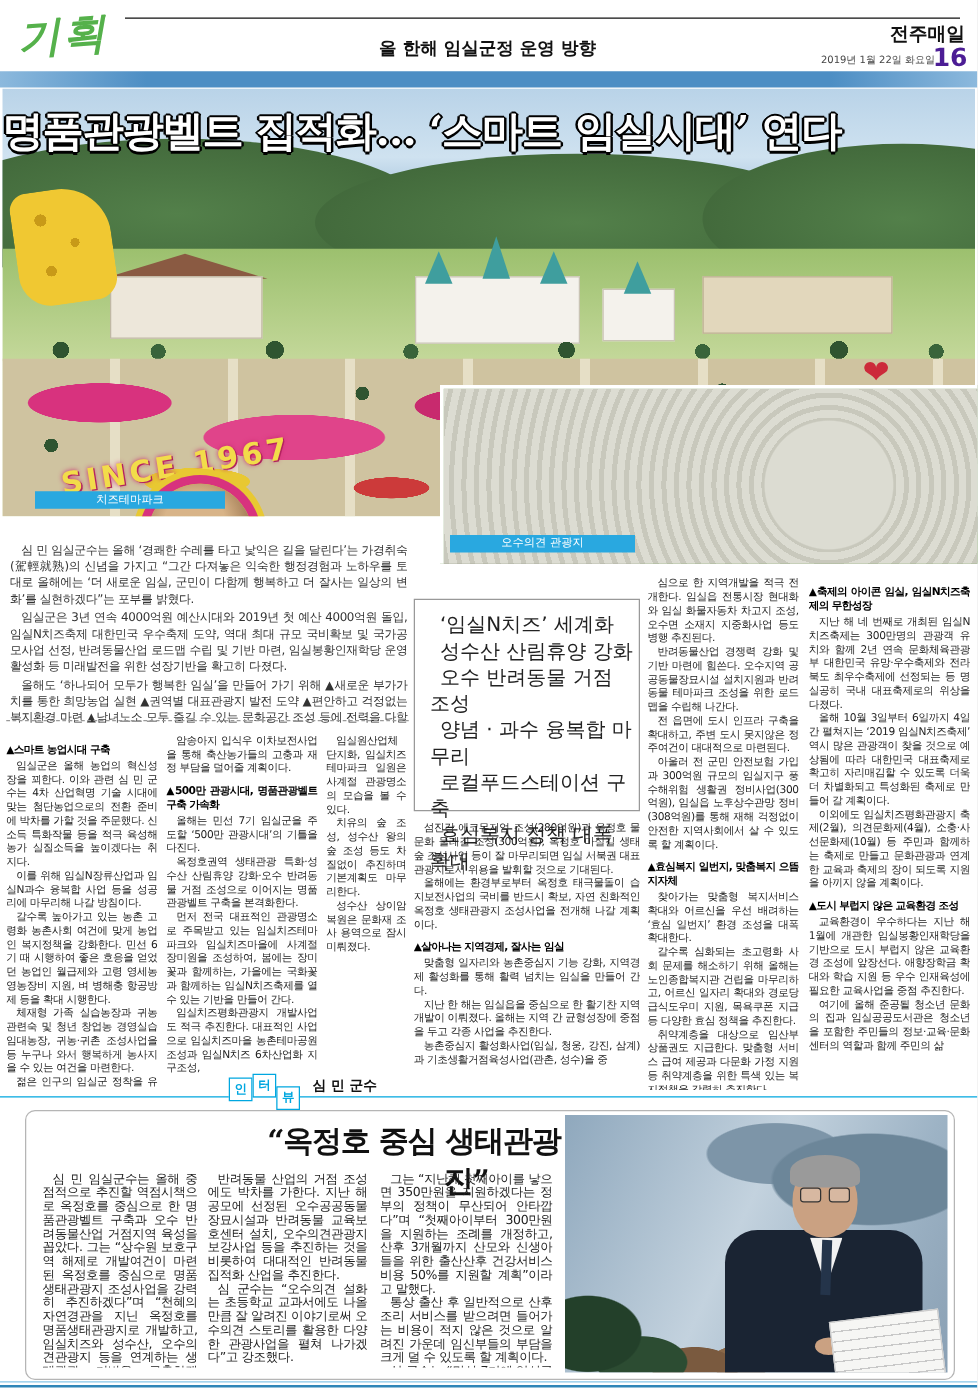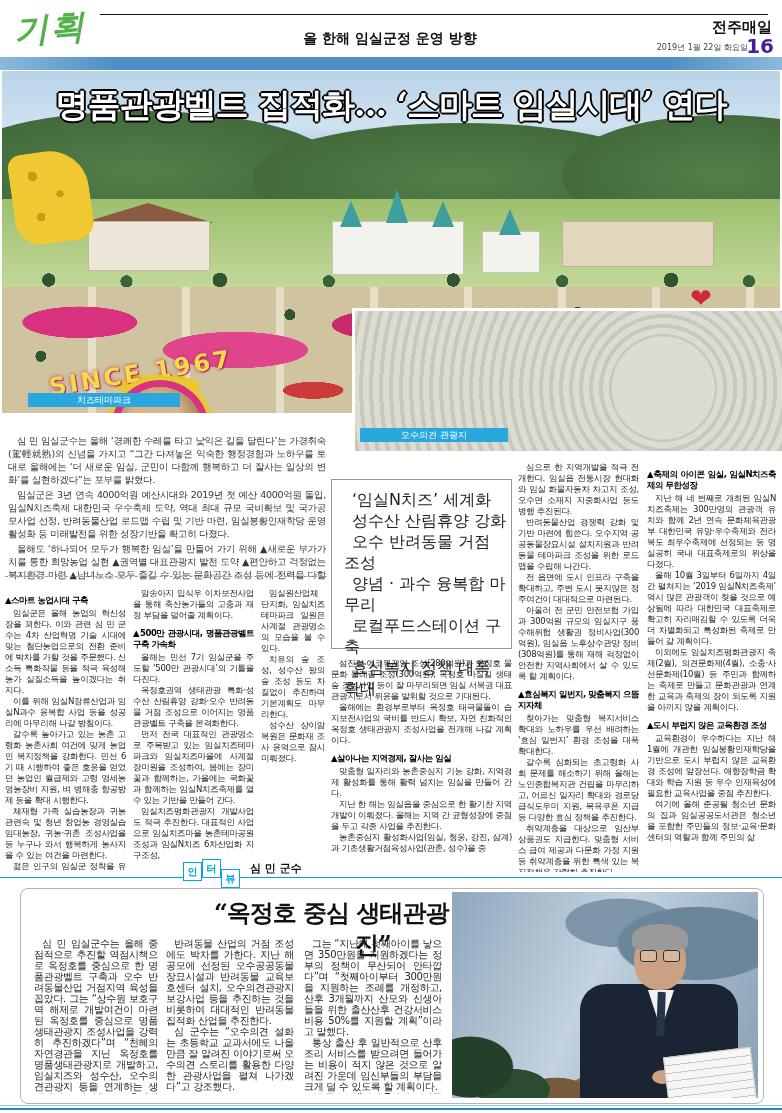--- a/index.html
+++ b/index.html
@@ -60,21 +60,21 @@
          color:#f2dc4a;text-shadow:0 0 4px #c82a6e,1px 1px 0 #a82058;letter-spacing:3px;}
   .portrait{position:absolute;left:116px;top:316px;width:84px;height:84px;border-radius:50%;
             background:radial-gradient(circle at 45% 38%,#d8b488 35%,#9a744e 70%,#6e4e32);
             box-shadow:0 0 0 7px #d8327e,0 0 0 12px #e8c832;}
   .cheese{position:absolute;left:10px;top:80px;width:78px;height:92px;background:#f0c832;
           border-radius:14px 40px 18px 26px;transform:rotate(-8deg);
           background-image:radial-gradient(circle 8px at 30% 25%,#c89a18 60%,transparent 61%),
                            radial-gradient(circle 6px at 62% 48%,#c89a18 60%,transparent 61%),
                            radial-gradient(circle 7px at 34% 70%,#c89a18 60%,transparent 61%);}
   .heartbed{position:absolute;left:688px;top:212px;color:#cc2a3a;font-size:26px;}
-  .headline{position:absolute;left:0;top:12px;width:778px;text-align:center;font-size:33px;font-weight:bold;
+  .headline{position:absolute;left:0;top:12px;width:778px;text-align:left;font-size:33px;font-weight:bold;
             font-family:"DejaVu Serif","Liberation Serif",serif;color:#fff;letter-spacing:-1px;
             text-shadow:-2px 0 #000,2px 0 #000,0 -2px #000,0 2px #000,-1px -1px #000,1px 1px #000,1px -1px #000,-1px 1px #000;}
   .cap{position:absolute;background:#29a8e0;color:#fff;font-size:9px;line-height:14px;text-align:center;height:14px;}
   .cap-main{left:28px;top:393px;width:152px;}
   .cap-inset{left:360px;top:428px;width:148px;}
   
   .inset{position:absolute;left:352px;top:308px;width:428px;height:140px;overflow:hidden;
          border-left:3px solid #fff;border-top:3px solid #fff;background:#7da464;
      background-image:
        radial-gradient(circle 52px at 72% 55%,#dcdcd2 98%,transparent 100%),
@@ -237,21 +237,21 @@
       <p class="bp">맞춤형 일자리와 농촌중심지 기능 강화, 지역경제 활성화를 통해 활력 넘치는 임실을 만들어 간다.</p>
       <p class="bp">지난 한 해는 임실읍을 중심으로 한 활기찬 지역개발이 이뤄졌다. 올해는 지역 간 균형성장에 중점을 두고 각종 사업을 추진한다.</p>
       <p class="bp">농촌중심지 활성화사업(임실, 청웅, 강진, 삼계)과 기초생활거점육성사업(관촌, 성수)을 중</p>
     </div>
   <div class="bcol c5">
       <p class="bp">심으로 한 지역개발을 적극 전개한다. 임실읍 전통시장 현대화와 임실 화물자동차 차고지 조성, 오수면 소재지 지중화사업 등도 병행 추진된다.</p>
       <p class="bp">반려동물산업 경쟁력 강화 및 기반 마련에 힘쓴다. 오수지역 공공동물장묘시설 설치지원과 반려동물 테마파크 조성을 위한 로드맵을 수립해 나간다.</p>
       <p class="bp">전 읍면에 도시 인프라 구축을 확대하고, 주변 도시 못지않은 정주여건이 대대적으로 마련된다.</p>
       <p class="bp">아울러 전 군민 안전보험 가입과 300억원 규모의 임실지구 풍수해위험 생활권 정비사업(300억원), 임실읍 노후상수관망 정비(308억원)를 통해 재해 걱정없이 안전한 지역사회에서 살 수 있도록 할 계획이다.</p>
       <div class="bh">▲효심복지 일번지, 맞춤복지 으뜸 지자체</div>
-      <p class="bp">찾아가는 맞춤형 복지서비스 확대와 노하우를 우선 배려하는 ‘효심 일번지’ 환경 조성을 대폭 확대한다.</p>
+      <p class="bp">찾아가는 맞춤형 복지서비스 확대와 어르신을 우선 배려하는 ‘효심 일번지’ 환경 조성을 대폭 확대한다.</p>
       <p class="bp">갈수록 심화되는 초고령화 사회 문제를 해소하기 위해 올해는 노인종합복지관 건립을 마무리하고, 어르신 일자리 확대와 경로당 급식도우미 지원, 목욕쿠폰 지급 등 다양한 효심 정책을 추진한다.</p>
       <p class="bp">취약계층을 대상으로 임산부 상품권도 지급한다. 맞춤형 서비스 급여 제공과 다문화 가정 지원 등 취약계층을 위한 특색 있는 복지정책을 강력히 추진한다.</p>
     </div>
   <div class="bcol c6">
       <div class="bh">▲축제의 아이콘 임실, 임실N치즈축제의 무한성장</div>
       <p class="bp">지난 해 네 번째로 개최된 임실N치즈축제는 300만명의 관광객 유치와 함께 2년 연속 문화체육관광부 대한민국 유망·우수축제와 전라북도 최우수축제에 선정되는 등 명실공히 국내 대표축제로의 위상을 다졌다.</p>
       <p class="bp">올해 10월 3일부터 6일까지 4일간 펼쳐지는 ‘2019 임실N치즈축제’ 역시 많은 관광객이 찾을 것으로 예상됨에 따라 대한민국 대표축제로 확고히 자리매김할 수 있도록 더욱 더 차별화되고 특성화된 축제로 만들어 갈 계획이다.</p>
       <p class="bp">이외에도 임실치즈평화관광지 축제(2월), 의견문화제(4월), 소충·사선문화제(10월) 등 주민과 함께하는 축제로 만들고 문화관광과 연계한 교육과 축제의 장이 되도록 지원을 아끼지 않을 계획이다.</p>
       <div class="bh">▲도시 부럽지 않은 교육환경 조성</div>
       <p class="bp">교육환경이 우수하다는 지난 해 1월에 개관한 임실봉황인재학당을 기반으로 도시 부럽지 않은 교육환경 조성에 앞장선다. 애향장학금 확대와 학습 지원 등 우수 인재육성에 필요한 교육사업을 중점 추진한다.</p>

